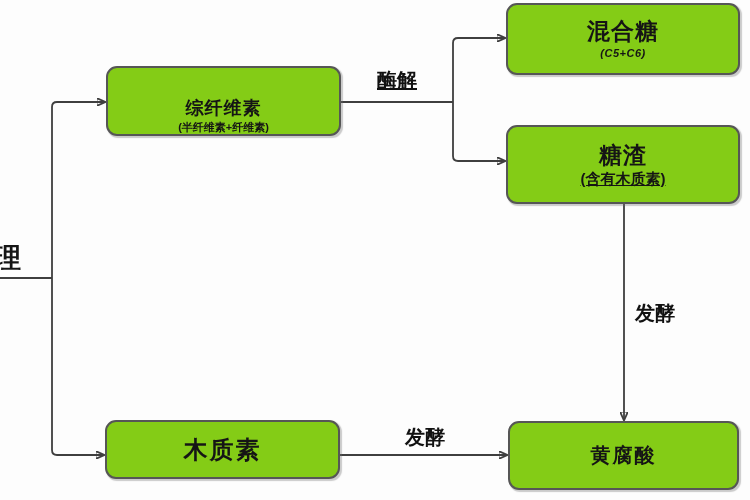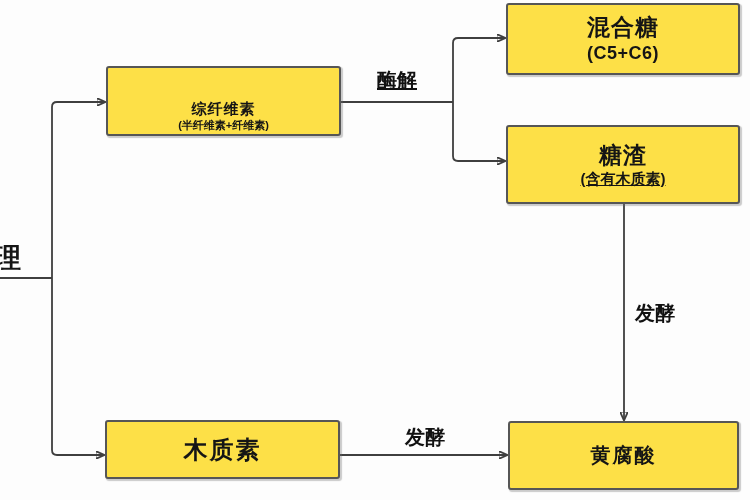--- a/index.html
+++ b/index.html
@@ -21,23 +21,23 @@
     top: 0;
   }
   .wires path {
     fill: none;
     stroke: #3f3f3f;
     stroke-width: 1.8;
   }
   .node {
     position: absolute;
     box-sizing: border-box;
-    background: #fde047;
+    background: #84cc16;
     border: 2px solid #565656;
-    border-radius: 3px;
+    border-radius: 11px;
     box-shadow: 1.5px 1.5px 1px rgba(110,110,110,0.35);
     display: flex;
     flex-direction: column;
     align-items: center;
     justify-content: center;
     color: #151515;
     text-align: center;
     line-height: 1.15;
   }
   .node-title {
@@ -64,24 +64,24 @@
     font-size: 27px;
     white-space: nowrap;
   }
   
   .n-holo    { left: 106px; top:  66px; width: 235px; height: 70px; }
   .n-sugar   { left: 506px; top:   3px; width: 234px; height: 72px; }
   .n-residue { left: 506px; top: 125px; width: 234px; height: 79px; }
   .n-lignin  { left: 105px; top: 420px; width: 235px; height: 59px; }
   .n-fulvic  { left: 508px; top: 421px; width: 231px; height: 69px; }
 
-  .n-holo    .node-title { font-size: 15px; margin-top: 29px; }
+  .n-holo    .node-title { font-size: 18px; margin-top: 29px; }
   .n-holo    .node-subtitle { font-size: 11px; text-align: right; }
   .n-sugar   .node-title { font-size: 23px; }
-  .n-sugar   .node-subtitle { font-size: 18px; letter-spacing: 0.5px; }
+  .n-sugar   .node-subtitle { font-size: 11px; letter-spacing: 0.5px; font-style: italic; }
   .n-residue .node-title { font-size: 23px; }
   .n-residue .node-subtitle { font-size: 15px; text-decoration: underline; }
   .n-lignin  .node-title { font-size: 24px; letter-spacing: 2px; }
   .n-fulvic  .node-title { font-size: 20px; letter-spacing: 2px; }
 
   
   .l-enzym   { left: 368px; top:  67px; width: 58px; text-align: center; text-decoration: underline; }
   .l-ferm-v  { left: 635px; top: 300px; }
   .l-ferm-h  { left: 394px; top: 424px; width: 62px; text-align: center; }
 </style>

